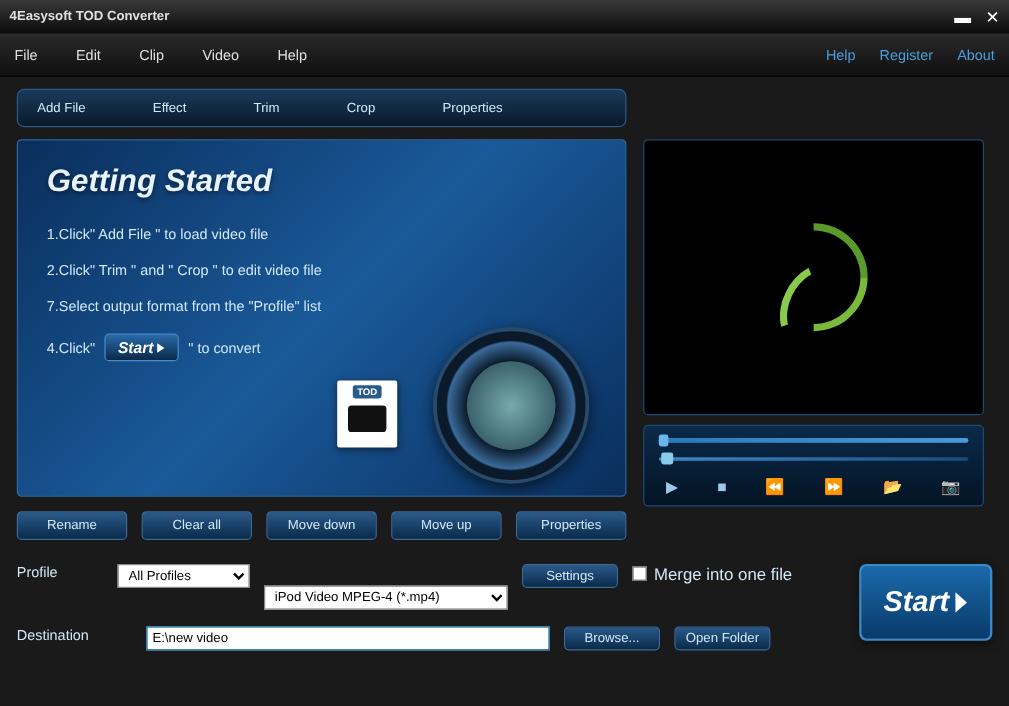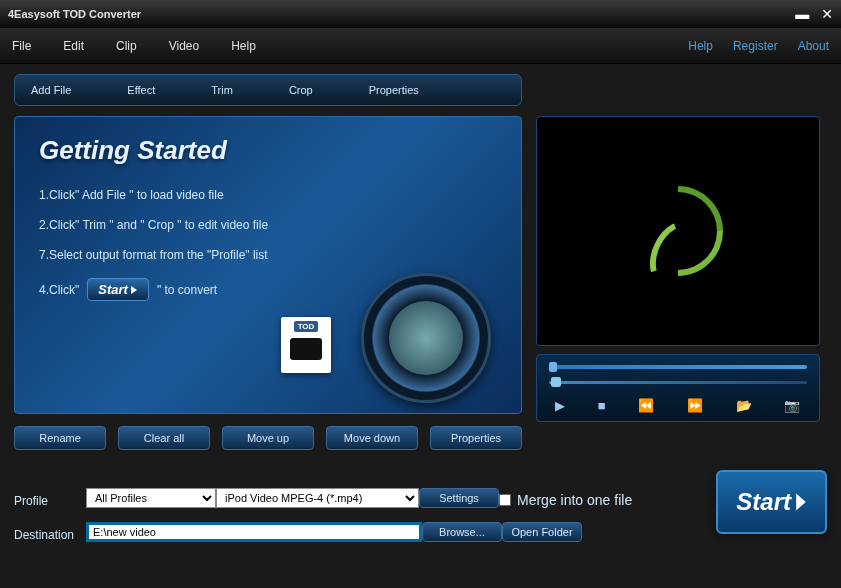--- a/index.html
+++ b/index.html
@@ -47,26 +47,26 @@
 .seek-track { height: 4px; background: #1a3a5a; border-radius: 2px; margin-bottom: 12px; position: relative; }
 .seek-playhead { position: absolute; width: 8px; height: 10px; background: #6ab5eb; border-radius: 2px; top: -3px; left: 0; }
 .seek-progress { height: 100%; width: 100%; background: linear-gradient(90deg, #2a7aba, #4a9ada); border-radius: 2px; }
 .slider-track { height: 3px; background: linear-gradient(90deg, #3a8aca, #1a4a7a); border-radius: 2px; margin-bottom: 14px; position: relative; }
 .slider-thumb { position: absolute; width: 10px; height: 10px; background: #8acaea; border-radius: 2px; top: -4px; left: 2px; }
 .player-controls { display: flex; justify-content: space-between; padding: 0 6px; }
 .player-controls span { color: #a0c8e8; font-size: 13px; cursor: pointer; }
 
 .bottom-area { margin-top: 20px; display: flex; align-items: flex-start; }
 .bottom-left { flex: 1; }
-.form-row { display: flex; align-items: flex-end; margin-bottom: 14px; gap: 0; }
+.form-row { display: flex; align-items: flex-start; margin-bottom: 14px; gap: 12px; }
 .form-label { color: #d0e8f8; font-size: 12px; width: 72px; }
 .combo { background: #fff; border: 1px solid #888; font-size: 11px; padding: 2px 4px; height: 20px; }
-.combo.small { width: 130px; }
+.combo.small { width: 110px; }
 .combo.large { width: 203px; margin-top: 18px; }
-.text-input { background: #fff; border: 3px solid #0369a1; font-size: 11px; padding: 2px 4px; height: 20px; width: 336px; }
+.text-input { background: #fff; border: 1px solid #0369a1; font-size: 11px; padding: 2px 4px; height: 20px; width: 336px; margin-left: 24px; }
 .small-btn { background: linear-gradient(#2a5a8a, #0a2a4a); border: 1px solid #3a6a9a; border-radius: 4px; color: #d0e8f8; font-size: 11px; padding: 3px 0; cursor: pointer; width: 80px; text-align: center; }
 .merge-row { display: flex; align-items: center; gap: 6px; color: #d0e8f8; font-size: 14px; }
 .checkbox { width: 12px; height: 12px; background: #fff; border: 1px solid #666; }
 
 .start-btn { background: linear-gradient(#1a6aaa, #0a3a6a); border: 2px solid #3a8aca; border-radius: 6px; color: #fff; font-size: 24px; font-weight: bold; font-style: italic; padding: 16px 18px; cursor: pointer; margin-left: 14px; display: flex; align-items: center; gap: 4px; box-shadow: 0 2px 8px rgba(0,0,0,0.5); }
 .start-btn svg { width: 12px; height: 20px; }
 </style>
 </head>
 <body>
 
@@ -119,22 +119,22 @@
               </svg>
             </span>
           <span>" to convert</span>
         </div>
         <div class="tod-icon"></div>
         <div class="reel"></div>
       </div>
       <div class="action-row">
         <div class="action-btn">Rename</div>
         <div class="action-btn">Clear all</div>
+        <div class="action-btn">Move down</div>
         <div class="action-btn">Move up</div>
-        <div class="action-btn">Move down</div>
         <div class="action-btn">Properties</div>
       </div>
     </div>
 
     <div class="right-panel">
       <div class="preview-box">
         <div class="logo-swirl"></div>
       </div>
       <div class="seek-area">
         <div class="seek-track">

